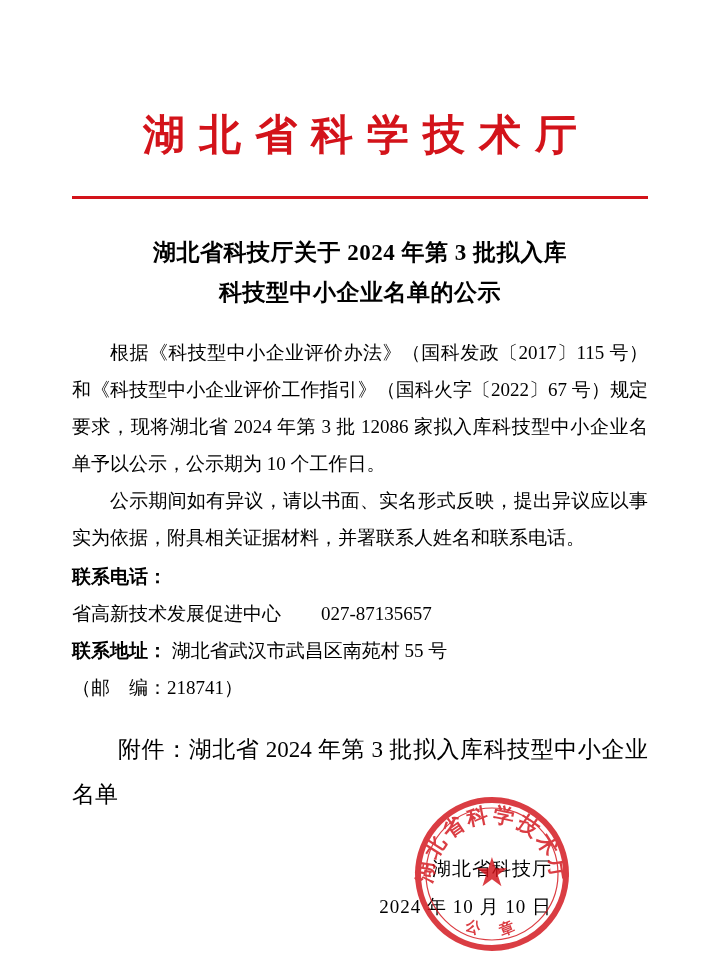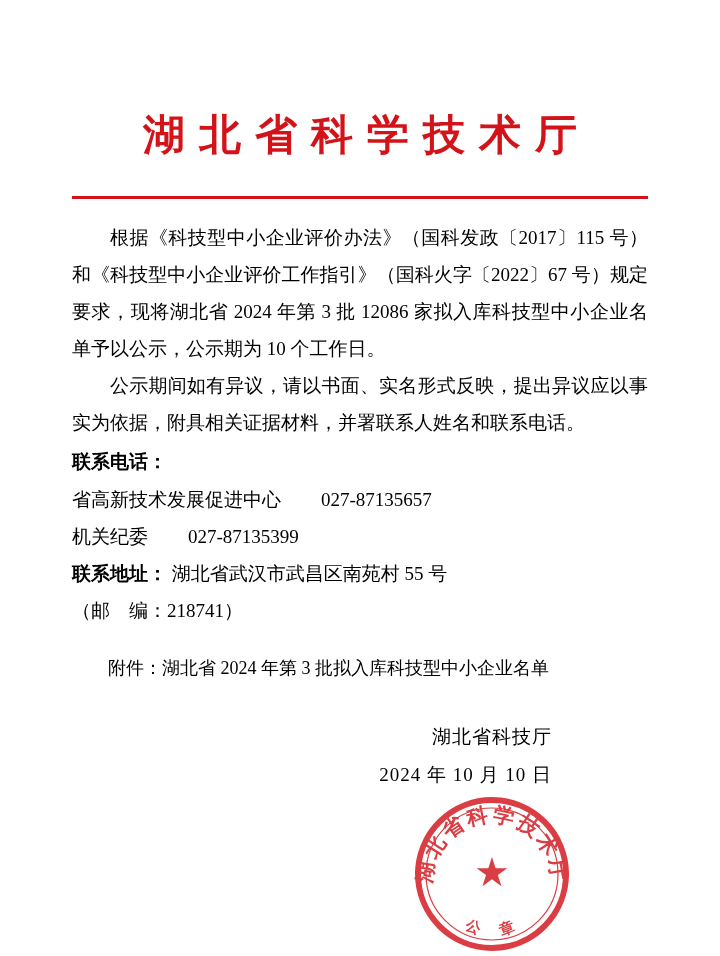--- a/index.html
+++ b/index.html
@@ -87,21 +87,21 @@
     font-family: Liberation Serif, serif;
   }
   .gap-sm {
     display: inline-block;
     width: 1.6em;
   }
 
   .attachment {
     margin-top: 22px;
     text-indent: 2em;
-    font-size: 18px;
+    font-size: 23px;
     line-height: 1.95;
   }
 
   
   .signature {
     margin-top: 32px;
     text-align: right;
     padding-right: 96px;
     font-size: 19px;
     line-height: 2.0;
@@ -129,43 +129,42 @@
 </head>
 <body>
 
 <div class="doc">
 
   <div class="letterhead">
     <div class="letterhead-title">湖北省科学技术厅</div>
     <div class="letterhead-rule"></div>
   </div>
 
+  <div class="doc-title">
+    <span class="line">湖北省科技厅关于 2024 年第 3 批拟入库</span>
+    <span class="line">科技型中小企业名单的公示</span>
+  </div>
 
   <div class="body-text">
 
 
     <p class="p indent">根据《科技型中小企业评价办法》（国科发政〔2017〕115 号）和《科技型中小企业评价工作指引》（国科火字〔2022〕67 号）规定要求，现将湖北省 2024 年第 3 批 12086 家拟入库科技型中小企业名单予以公示，公示期为 10 个工作日。</p>
 
     <p class="p indent">公示期间如有异议，请以书面、实名形式反映，提出异议应以事实为依据，附具相关证据材料，并署联系人姓名和联系电话。</p>
 
     <div class="contact-block">
       <p class="contact-line contact-label">联系电话：</p>
 
       <p class="contact-line">
         <span>省高新技术发展促进中心</span>
         <span class="gap-sm"></span>
         <span>027-87135657</span>
       </p>
 
 
-      <p class="contact-line">
-        <span>机关纪委</span>
-        <span class="gap-sm"></span>
-        <span>027-87135399</span>
-      </p>
 
       <p class="contact-line">
         <span class="contact-label">联系地址：</span>
         <span>湖北省武汉市武昌区南苑村 55 号</span>
       </p>
 
       <p class="contact-line">（邮　编：218741）</p>
     </div>
 
     <p class="attachment">附件：湖北省 2024 年第 3 批拟入库科技型中小企业名单</p>

